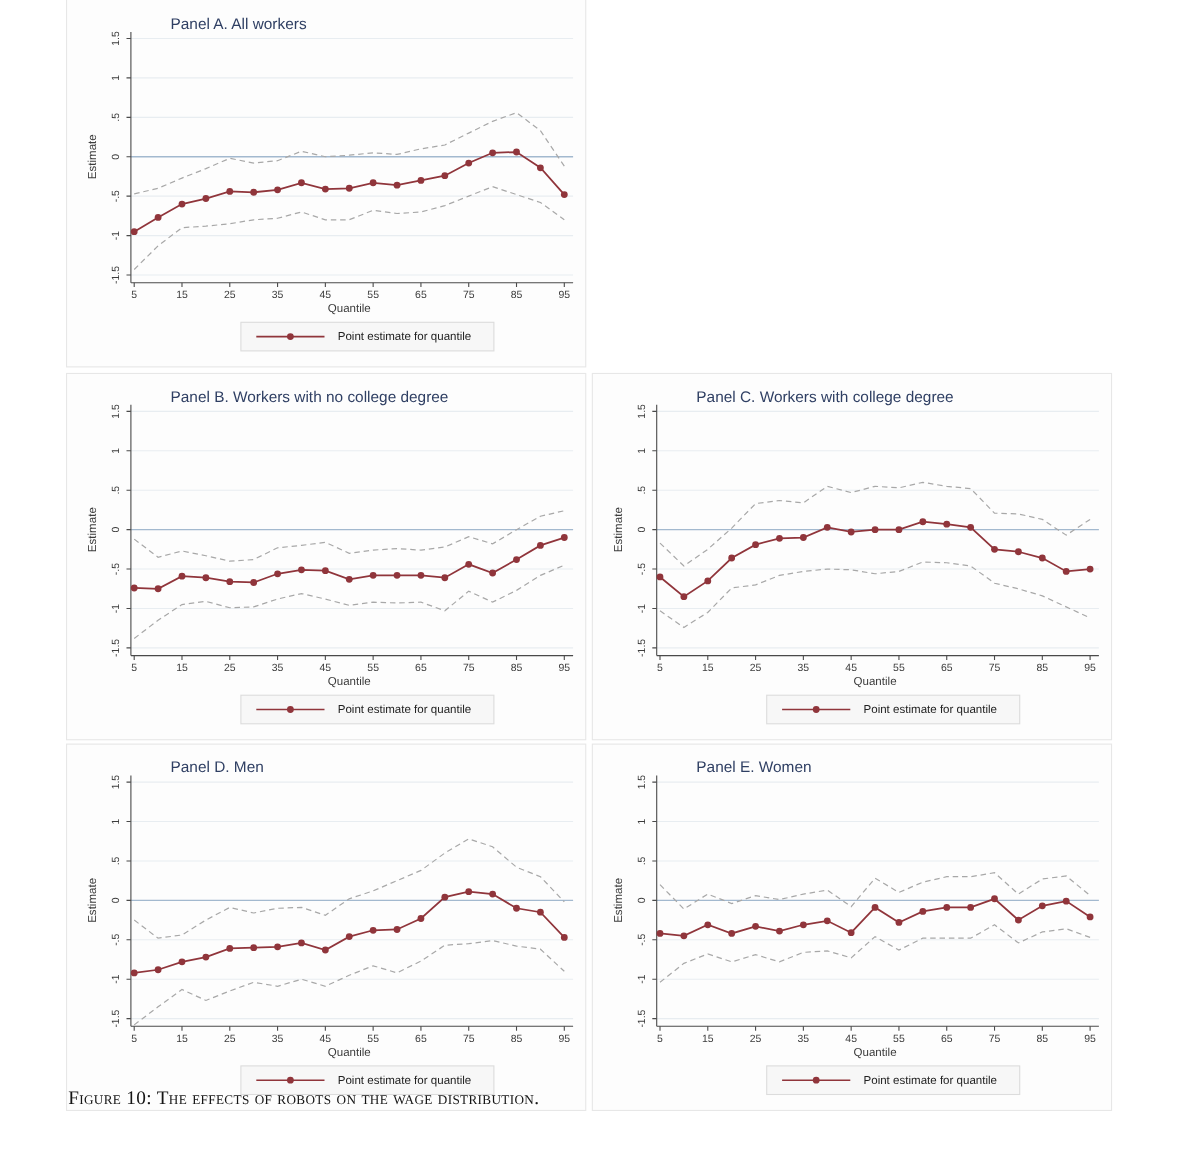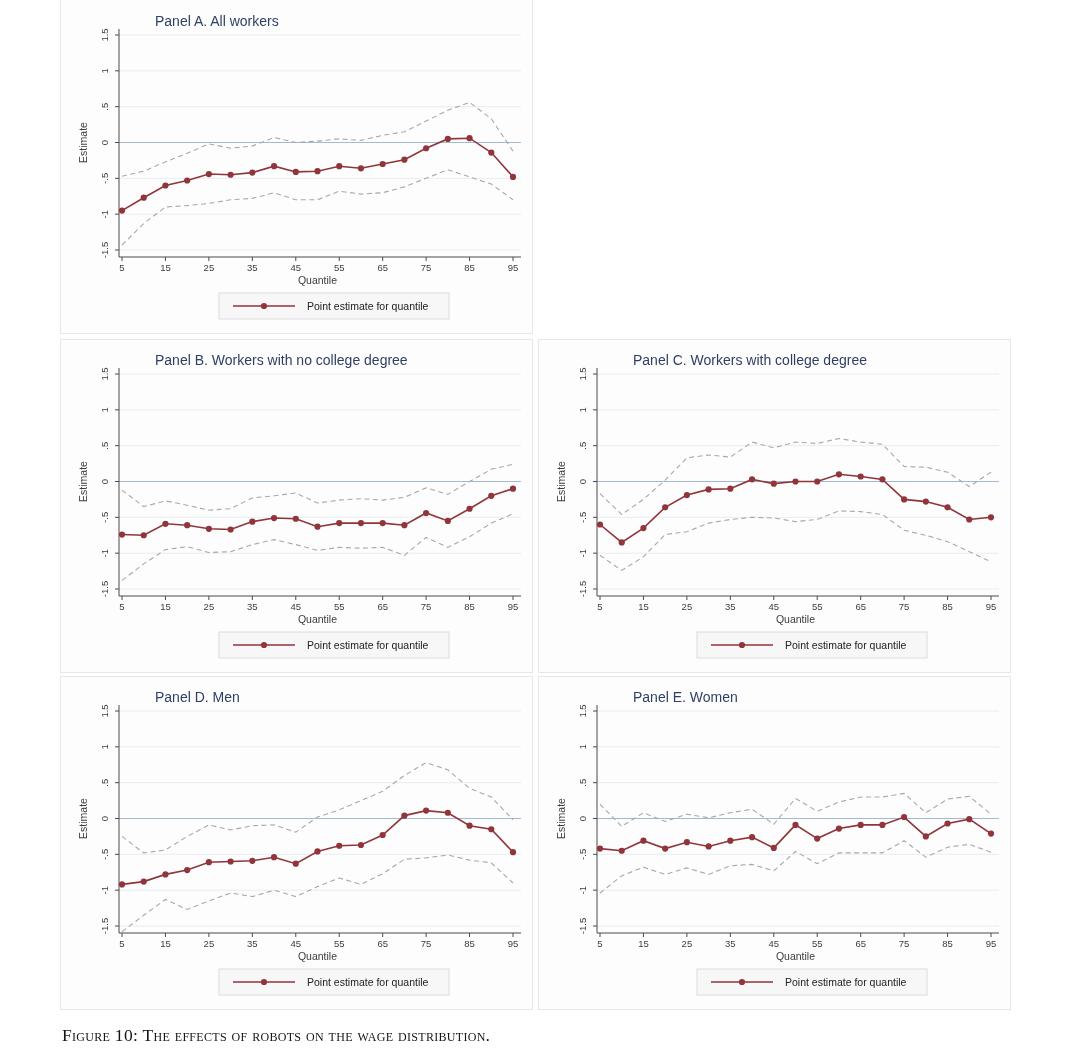--- a/index.html
+++ b/index.html
@@ -6,21 +6,21 @@
   .page{position:relative;width:1080px;height:1057px;background:#ffffff;overflow:hidden;
         font-family:"Liberation Sans",sans-serif;}
   .card{position:absolute;background:#fdfdfd;border:1px solid #e7e7e7;box-sizing:border-box;}
   .card-a{left:60px;top:-10px;width:473px;height:344px;}
   .card-a svg{display:block;margin-top:10px;}
   .card-b{left:60px;top:339px;width:473px;height:334px;}
   .card-c{left:538px;top:339px;width:473px;height:334px;}
   .card-d{left:60px;top:676px;width:473px;height:334px;}
   .card-e{left:538px;top:676px;width:473px;height:334px;}
   .card svg{display:block;}
-  .figure-caption{position:absolute;left:62px;top:1025px;width:980px;
+  .figure-caption{position:absolute;left:62px;top:988px;width:980px;
         font-family:"Liberation Serif","DejaVu Serif",serif;
         font-variant:small-caps;font-size:17.5px;color:#151515;letter-spacing:.3px;}
 </style>
 </head>
 <body>
 
 <div class="page">
   <div class="card card-a">
       <svg viewBox="0 0 471 332" width="471" height="332">
         <line x1="58" x2="460" y1="34" y2="34" stroke="#e8edf1" stroke-width="1"></line>

